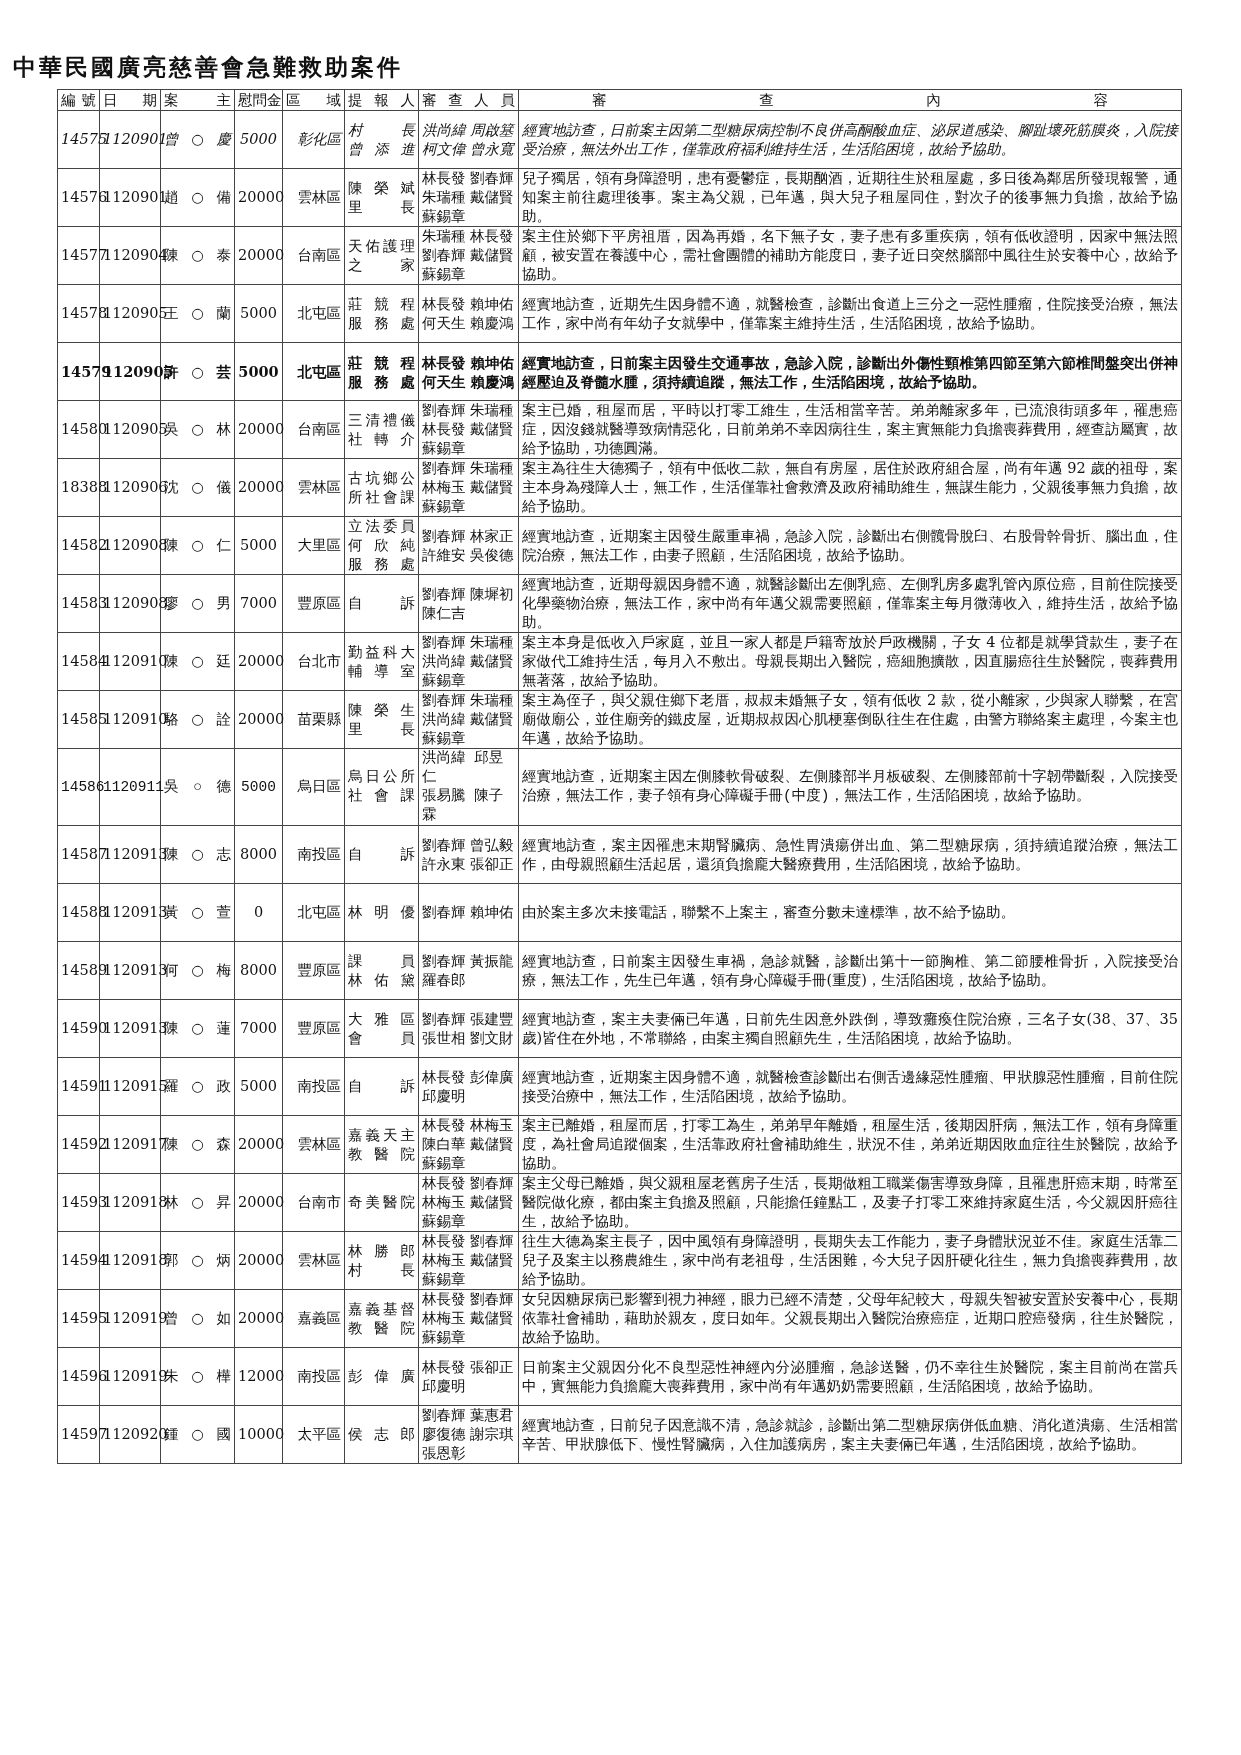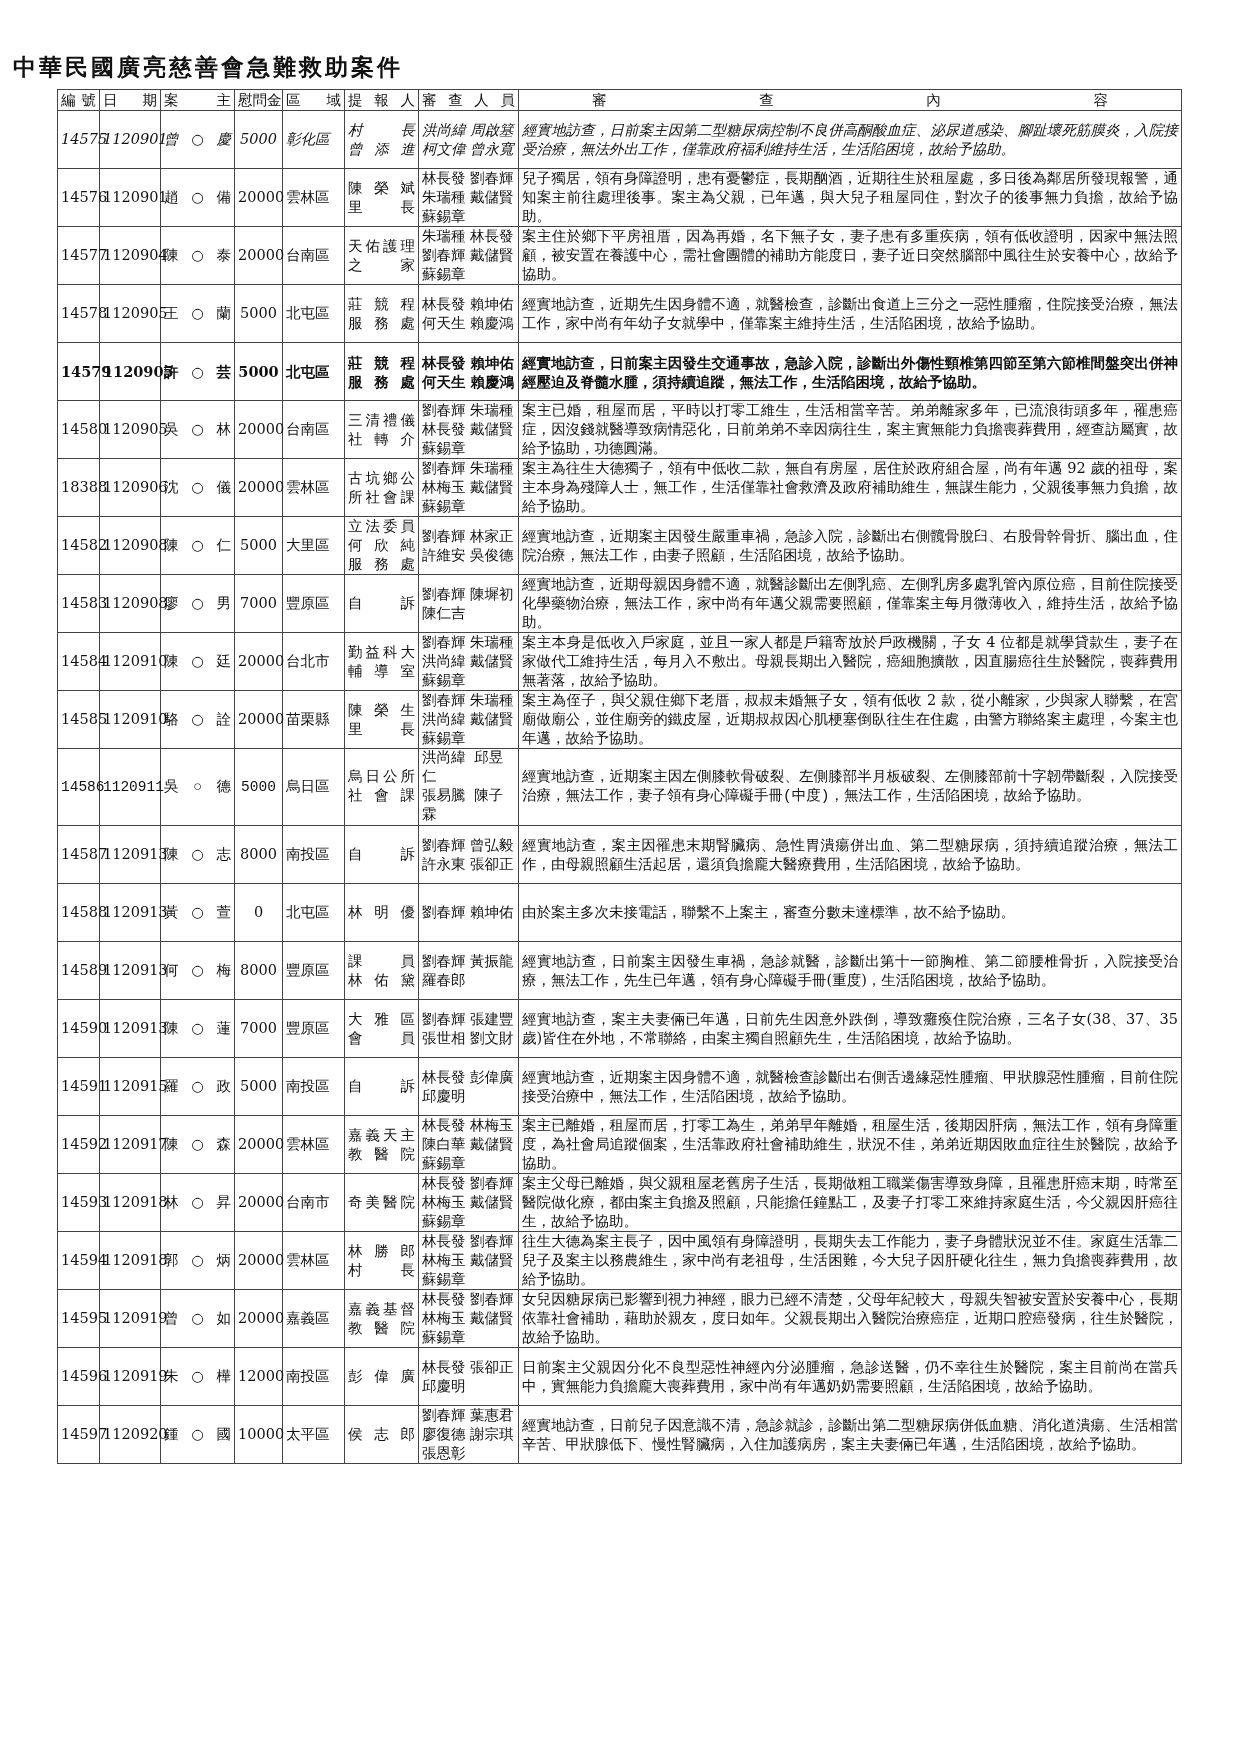--- a/index.html
+++ b/index.html
@@ -13,21 +13,21 @@
     position: absolute; top: 89px; left: 57px; width: 1125px;
     border-collapse: collapse; table-layout: fixed;
     font-size: 14.5px; line-height: 19px;
   }
   table.cases th, table.cases td {
     border: 1.3px solid #444; padding: 0 3px; vertical-align: middle;
   }
   table.cases th { font-weight: normal; height: 20px; white-space: nowrap; }
   .hdr-spread { display: flex; justify-content: space-between; }
   td.num, td.date, td.amt { text-align: center; }
-  td.region { text-align: left; }
+  td.region { text-align: right; }
   td.name { padding: 0 6px; }
   .name-wrap { display: flex; justify-content: space-between; }
   td.reporter { padding: 0 4px; }
   .rep-line { display: flex; justify-content: space-between; }
   td.reviewers { padding: 0 2px; }
   td.content { padding: 1px 4px; text-align: justify; font-size: 14.5px; line-height: 19px; }
   col.c-num { width: 42px; } col.c-date { width: 61px; } col.c-name { width: 74px; }
   col.c-amt { width: 48px; } col.c-region { width: 62px; } col.c-rep { width: 74px; }
   col.c-rev { width: 100px; } col.c-content { width: auto; }
 </style>

